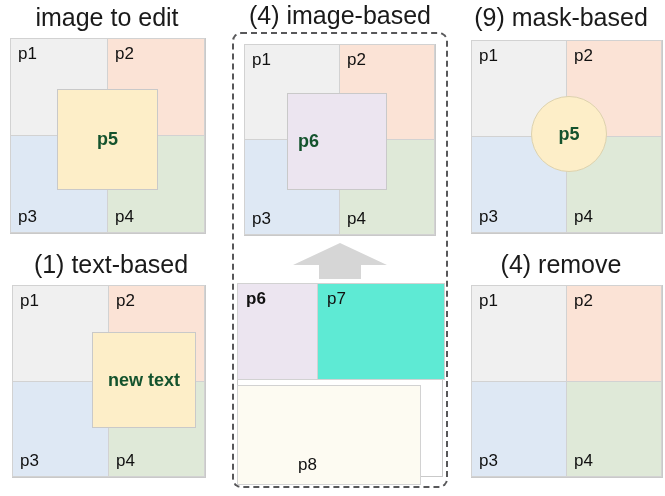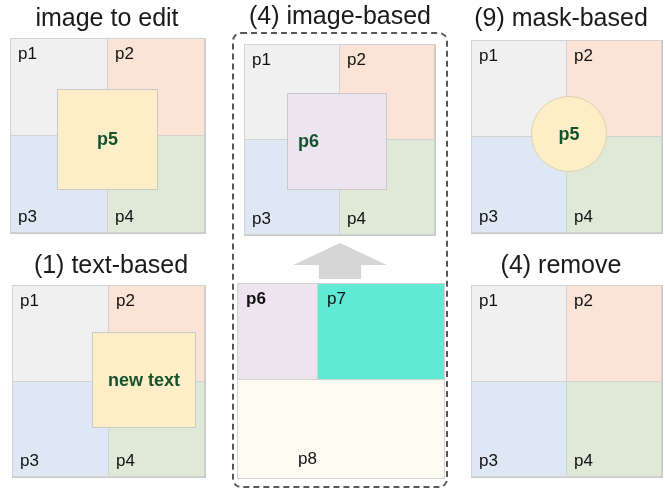--- a/index.html
+++ b/index.html
@@ -188,21 +188,21 @@
   </svg>
 </div>
 
 <div class="gallery-card" style="left:237px; top:283px; width:206px; height:194px;">
   <div class="gcell g-lav" style="left:-1px; top:-1px; width:81px; height:97px;">
     <span class="glabel" style="top:6px; left:8px; font-weight:bold;">p6</span>
   </div>
   <div class="gcell g-mint" style="left:79px; top:-1px; width:128px; height:97px;">
     <span class="glabel" style="top:6px; left:9px;">p7</span>
   </div>
-  <div class="gcell g-cream" style="left:-1px; top:95px; width:208px; height:100px;">
+  <div class="gcell g-cream" style="left:-1px; top:101px; width:184px; height:100px;">
     <span class="glabel" style="bottom:10px; left:60px;">p8</span>
   </div>
 </div>
 
 <div class="panel-title" style="left:463px; top:6px; width:196px;">(9) mask-based</div>
 
 <div class="img-card" style="left:471px; top:40px; width:192px; height:194px;">
   <div class="quad tl q-gray">
     <span class="qlabel">p1</span>
   </div>

